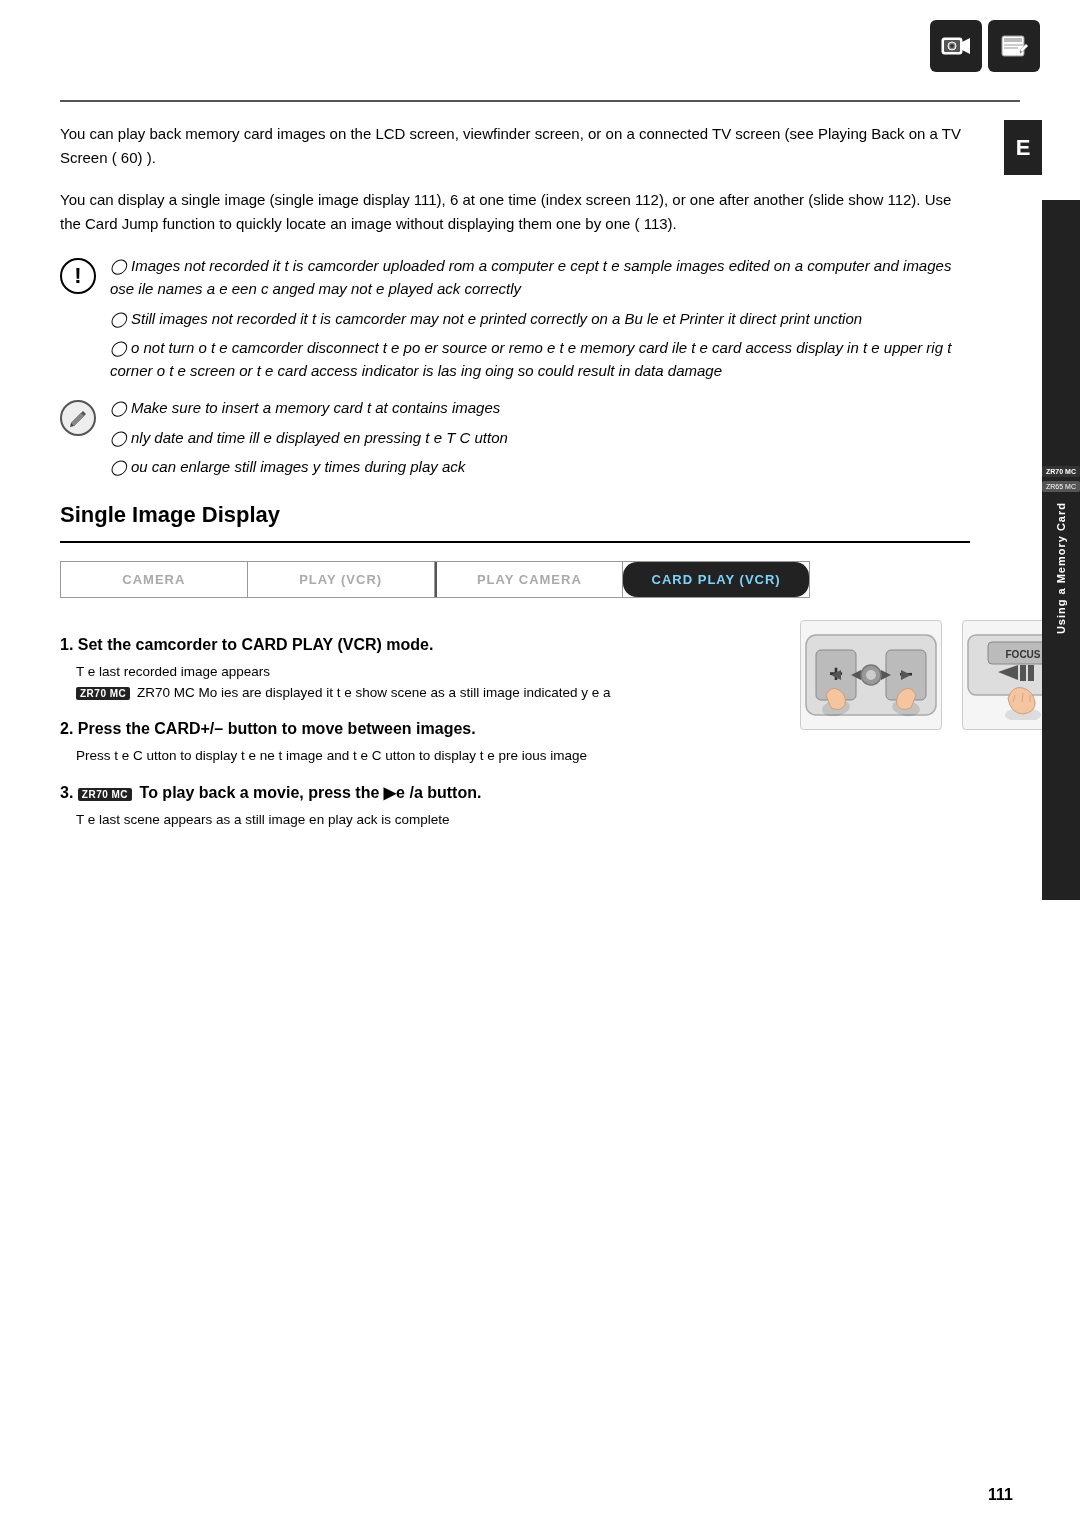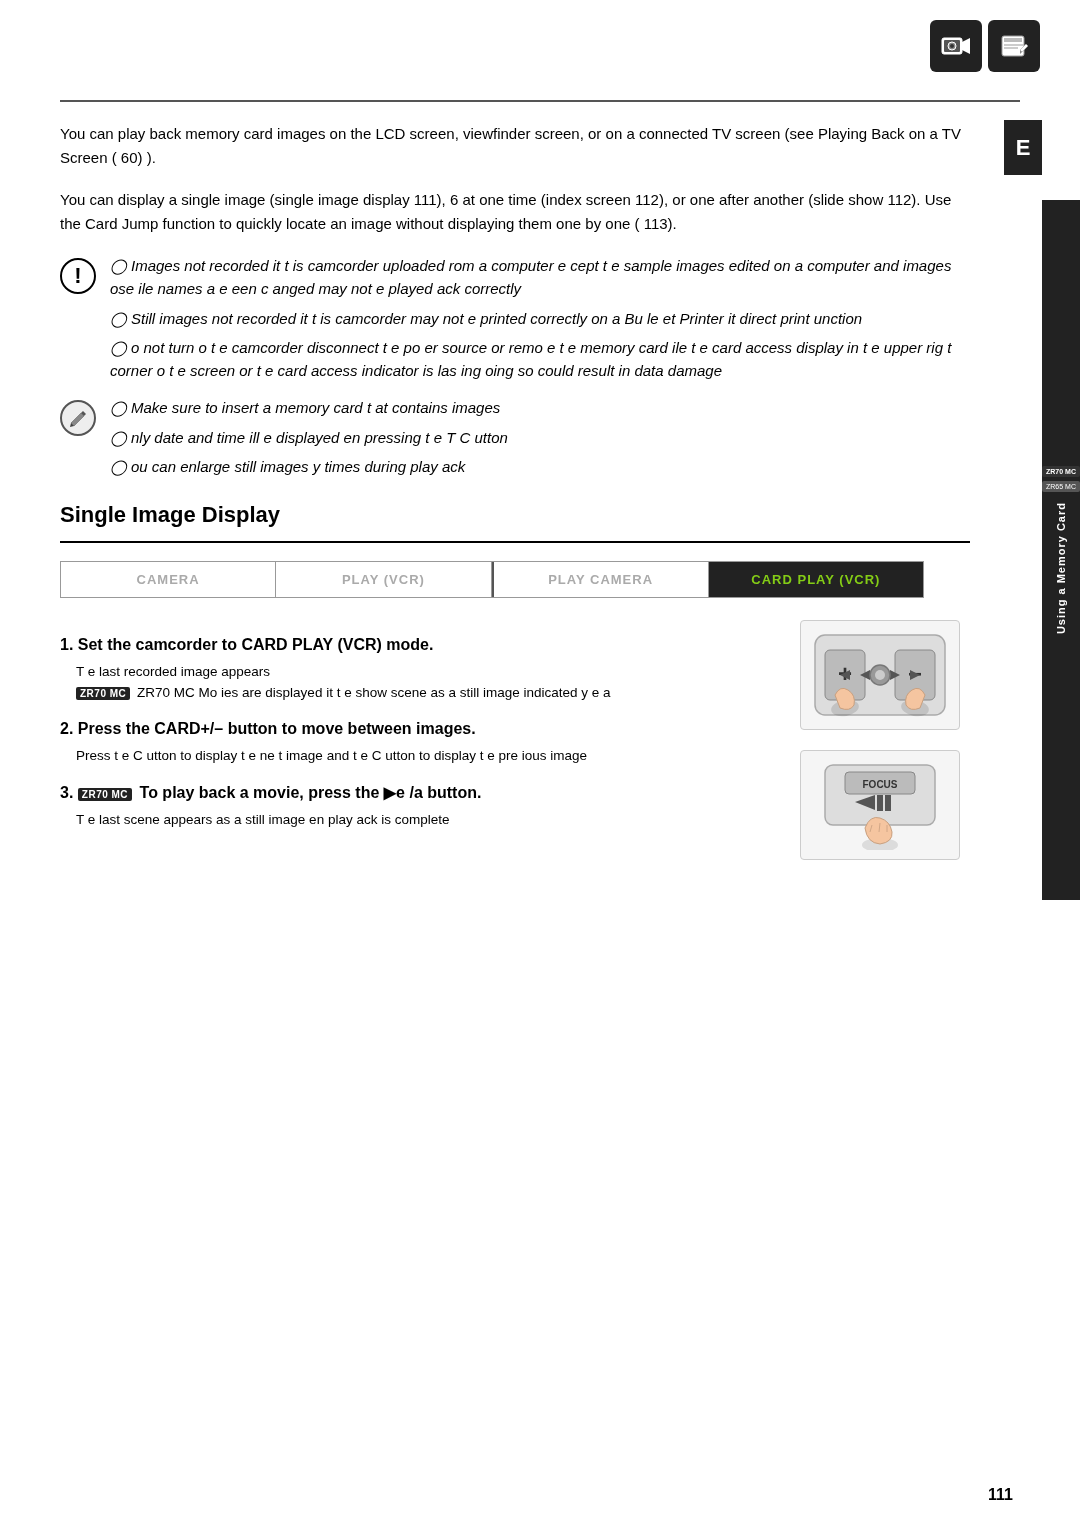--- a/index.html
+++ b/index.html
@@ -166,36 +166,37 @@
       padding-bottom: 13px;
       margin: 24px 0 18px 0;
     }
 
     
     .mode-tabs {
       display: flex;
       gap: 0;
       border: 1px solid #999;
       margin-bottom: 22px;
-      width: 864px;
+      width: 750px;
     }
     .mode-tab {
       flex: 1;
       padding: 10px 6px;
       text-align: center;
       font-size: 13px;
       font-weight: bold;
       color: #aaa;
       border-right: 1px solid #999;
       letter-spacing: 1px;
     }
     .mode-tab:last-child { border-right: none; }
     .mode-tab.active {
       background: #222;
-      color: #84cc16;
+      color: #7dd3fc;
+      border-radius: 14px;
     }
     .mode-tab-divider {
       width: 2px;
       background: #555;
     }
 
     
     .step-heading {
       font-size: 16px;
       font-weight: bold;
@@ -225,21 +226,21 @@
       display: flex;
       gap: 18px;
       align-items: flex-start;
     }
     .step-text-col {
       flex: 1;
     }
     .step-image-col {
       width: 170px;
       display: flex;
-      flex-direction: column;
+      flex-direction: row;
       gap: 20px;
     }
 
     
     .btn-illustration {
       width: 160px;
       height: 110px;
       border: 1px solid #ccc;
       border-radius: 4px;
       background: #f5f5f5;

